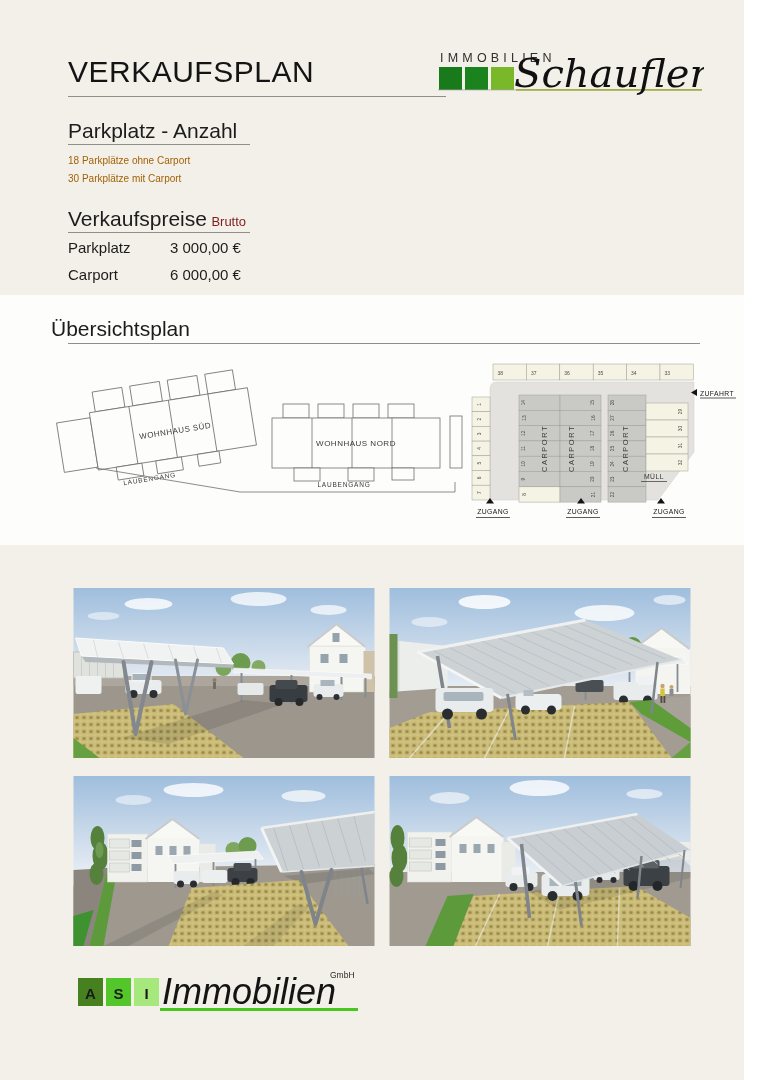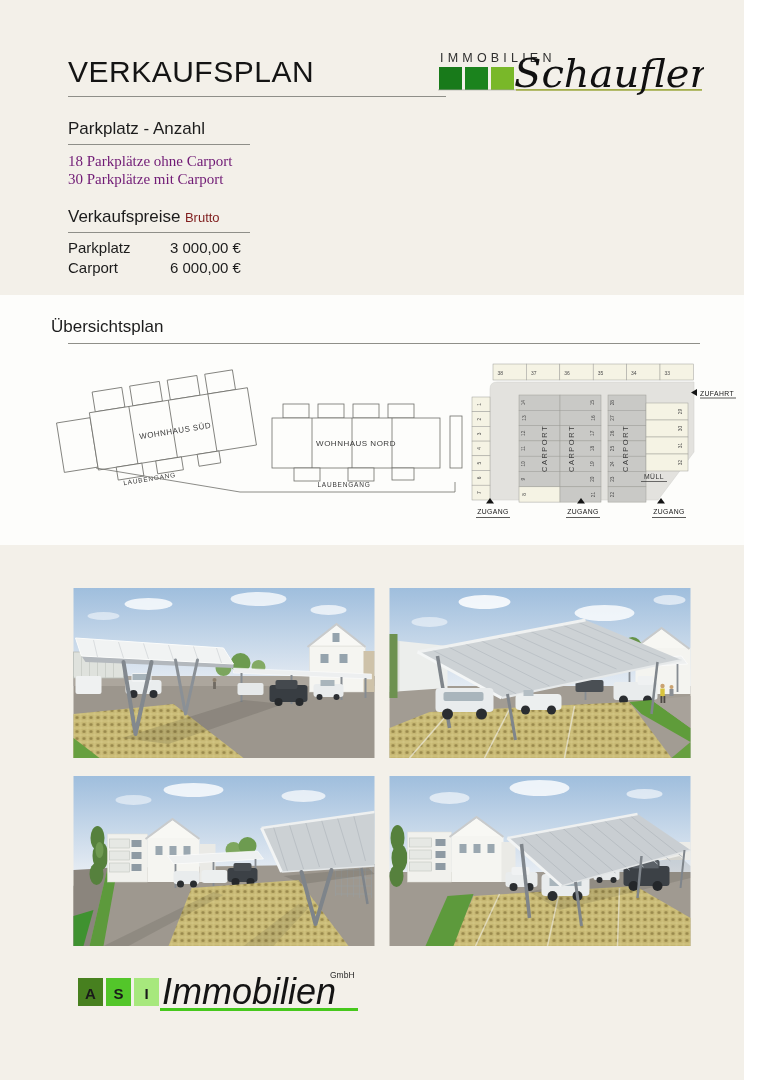--- a/index.html
+++ b/index.html
@@ -2,24 +2,24 @@
 <html><head>
 <meta charset="utf-8">
 <style>
   html,body{margin:0;padding:0;}
   .page{position:relative;width:744px;height:1080px;background:#f3f0e9;overflow:hidden;
         font-family:"Liberation Sans",sans-serif;color:#1d1d1d;}
   .band{position:absolute;left:0;width:764px;background:#fdfdfb;}
   .abs{position:absolute;}
   .title{font-size:30px;letter-spacing:.5px;color:#141414;}
   .rule{position:absolute;height:1px;background:#8f8f89;}
-  .h-sec{font-size:17px;color:#1c1c1c;}
+  .h-sec{font-size:21px;color:#1c1c1c;}
   .h-suffix{font-size:13px;color:#7f1d1d;}
-  .txt{font-size:15px;color:#701a75;line-height:18px;font-family:Liberation Serif, serif;}
-  .price-grid{display:grid;grid-template-columns:102px auto;row-gap:3px;font-size:15px;color:#1c1c1c;}
+  .txt{font-size:10px;color:#a16207;line-height:18px;}
+  .price-grid{display:grid;grid-template-columns:102px auto;row-gap:10px;font-size:15px;color:#1c1c1c;}
   svg text{font-family:"Liberation Sans",sans-serif;}
   .script{font-family:"DejaVu Serif",serif;font-style:italic;}
   .render{position:absolute;width:302px;height:170px;}
 </style>
 </head>
 <body>
 
 <div class="page">
 
   <div class="band" style="top:295px;height:250px;"></div>

